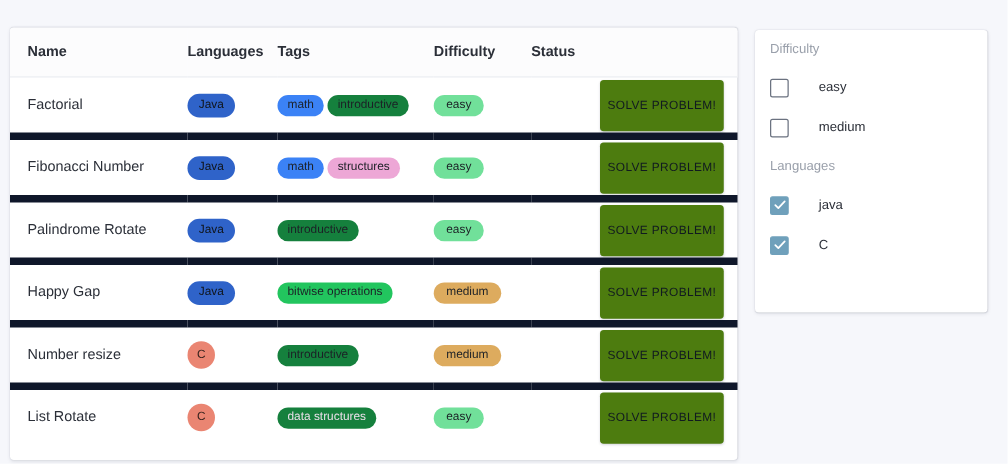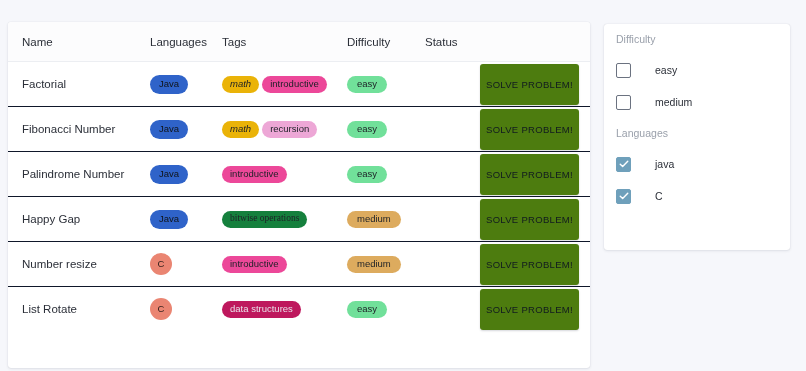--- a/index.html
+++ b/index.html
@@ -30,31 +30,31 @@
   table.problems {
     width: 100%;
     border-collapse: collapse;
     table-layout: fixed;
   }
   table.problems thead th {
     height: 39px;
     background: #fcfcfd;
     text-align: left;
     font-size: 11.5px;
-    font-weight: normal;
+    font-weight: bold;
     color: #2b2f38;
     padding: 0 0 0 0;
     border-bottom: 1px solid #eceef2;
     vertical-align: middle;
   }
   table.problems tbody td {
     height: 44px;
     font-size: 11.5px;
     color: #2b2f38;
-    border-bottom: 1px solid #0f172a;
+    border-bottom: 6px solid #0f172a;
     vertical-align: middle;
     padding: 0;
   }
   table.problems tbody tr:last-child td {
     border-bottom: none;
   }
   .col-name   { width: 128px; padding-left: 14px !important; }
   .col-lang   { width: 72px;  }
   .col-tags   { width: 125px; }
   .col-diff   { width: 78px;  }
@@ -100,25 +100,25 @@
     align-items: center;
     justify-content: center;
     height: 17px;
     padding: 0 8px;
     border-radius: 9px;
     font-size: 9.5px;
     line-height: 1;
     white-space: nowrap;
     color: #1c2026;
   }
-  .tag-math            { background: #eab308; font-style: italic; }
-  .tag-introductive    { background: #ec4899; }
+  .tag-math            { background: #3b82f6; }
+  .tag-introductive    { background: #15803d; }
   .tag-recursion       { background: #eda7d6; }
-  .tag-bitwise         { background: #15803d; font-family: Liberation Serif, serif; }
-  .tag-datastructures  { background: #be185d; color: #e9dfe8; }
+  .tag-bitwise         { background: #22c55e; }
+  .tag-datastructures  { background: #15803d; color: #e9dfe8; }
 
   
   .diff-badge {
     display: inline-flex;
     align-items: center;
     justify-content: center;
     height: 17px;
     padding: 0 10px;
     border-radius: 9px;
     font-size: 9.5px;
@@ -229,29 +229,29 @@
           <td class="col-diff"><span class="diff-badge diff-easy">easy</span></td>
           <td class="col-status"></td>
           <td class="col-action"><button class="solve-btn">SOLVE PROBLEM!</button></td>
         </tr>
         <tr>
           <td class="col-name cell-name">Fibonacci Number</td>
           <td class="col-lang"><span class="lang-badge java">Java</span></td>
           <td class="col-tags">
             <div class="tags-wrap">
               <span class="tag-chip tag-math">math</span>
-              <span class="tag-chip tag-recursion">recursion</span>
+              <span class="tag-chip tag-recursion">structures</span>
             </div>
           </td>
           <td class="col-diff"><span class="diff-badge diff-easy">easy</span></td>
           <td class="col-status"></td>
           <td class="col-action"><button class="solve-btn">SOLVE PROBLEM!</button></td>
         </tr>
         <tr>
-          <td class="col-name cell-name">Palindrome Number</td>
+          <td class="col-name cell-name">Palindrome Rotate</td>
           <td class="col-lang"><span class="lang-badge java">Java</span></td>
           <td class="col-tags">
             <div class="tags-wrap">
               <span class="tag-chip tag-introductive">introductive</span>
             </div>
           </td>
           <td class="col-diff"><span class="diff-badge diff-easy">easy</span></td>
           <td class="col-status"></td>
           <td class="col-action"><button class="solve-btn">SOLVE PROBLEM!</button></td>
         </tr>

